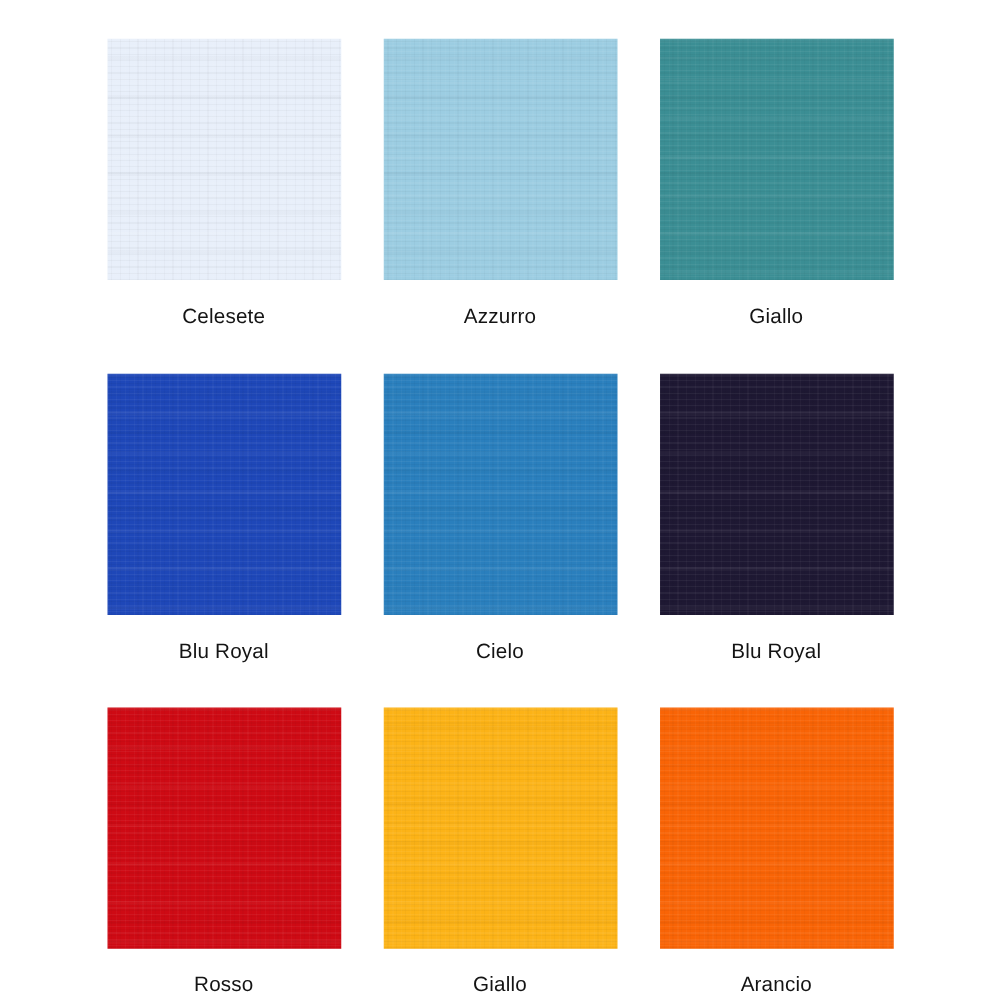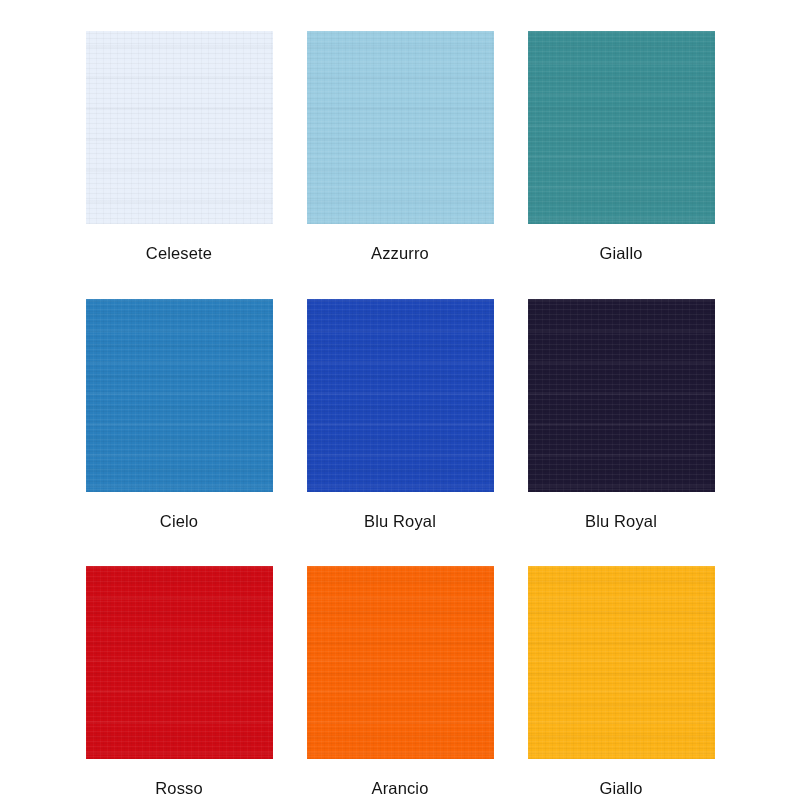--- a/index.html
+++ b/index.html
@@ -117,54 +117,54 @@
   </div>
 
   <div class="swatch-cell">
     <div class="swatch-chip" style="background-color: rgb(59, 142, 148);">
       <div class="weave"></div>
     </div>
     <div class="swatch-label" style="color: rgb(20, 20, 20);">Giallo</div>
   </div>
 
   <div class="swatch-cell">
+    <div class="swatch-chip" style="background-color: rgb(30, 71, 184);">
+      <div class="weave"></div>
+    </div>
+    <div class="swatch-label" style="color: rgb(20, 20, 20);">Blu Royal</div>
+  </div>
+
+  <div class="swatch-cell">
     <div class="swatch-chip" style="background-color: rgb(42, 127, 189);">
       <div class="weave"></div>
     </div>
     <div class="swatch-label" style="color: rgb(20, 20, 20);">Cielo</div>
-  </div>
-
-  <div class="swatch-cell">
-    <div class="swatch-chip" style="background-color: rgb(30, 71, 184);">
-      <div class="weave"></div>
-    </div>
-    <div class="swatch-label" style="color: rgb(20, 20, 20);">Blu Royal</div>
   </div>
 
   <div class="swatch-cell">
     <div class="swatch-chip" style="background-color: rgb(30, 24, 51);">
       <div class="weave"></div>
     </div>
     <div class="swatch-label" style="color: rgb(20, 20, 20);">Blu Royal</div>
   </div>
 
   <div class="swatch-cell">
     <div class="swatch-chip" style="background-color: rgb(206, 10, 20);">
       <div class="weave"></div>
     </div>
     <div class="swatch-label" style="color: rgb(20, 20, 20);">Rosso</div>
   </div>
 
   <div class="swatch-cell">
+    <div class="swatch-chip" style="background-color: rgb(252, 179, 23);">
+      <div class="weave"></div>
+    </div>
+    <div class="swatch-label" style="color: rgb(20, 20, 20);">Giallo</div>
+  </div>
+
+  <div class="swatch-cell">
     <div class="swatch-chip" style="background-color: rgb(249, 100, 6);">
       <div class="weave"></div>
     </div>
     <div class="swatch-label" style="color: rgb(20, 20, 20);">Arancio</div>
   </div>
 
-  <div class="swatch-cell">
-    <div class="swatch-chip" style="background-color: rgb(252, 179, 23);">
-      <div class="weave"></div>
-    </div>
-    <div class="swatch-label" style="color: rgb(20, 20, 20);">Giallo</div>
-  </div>
-
 </div>
 
 </body></html>

